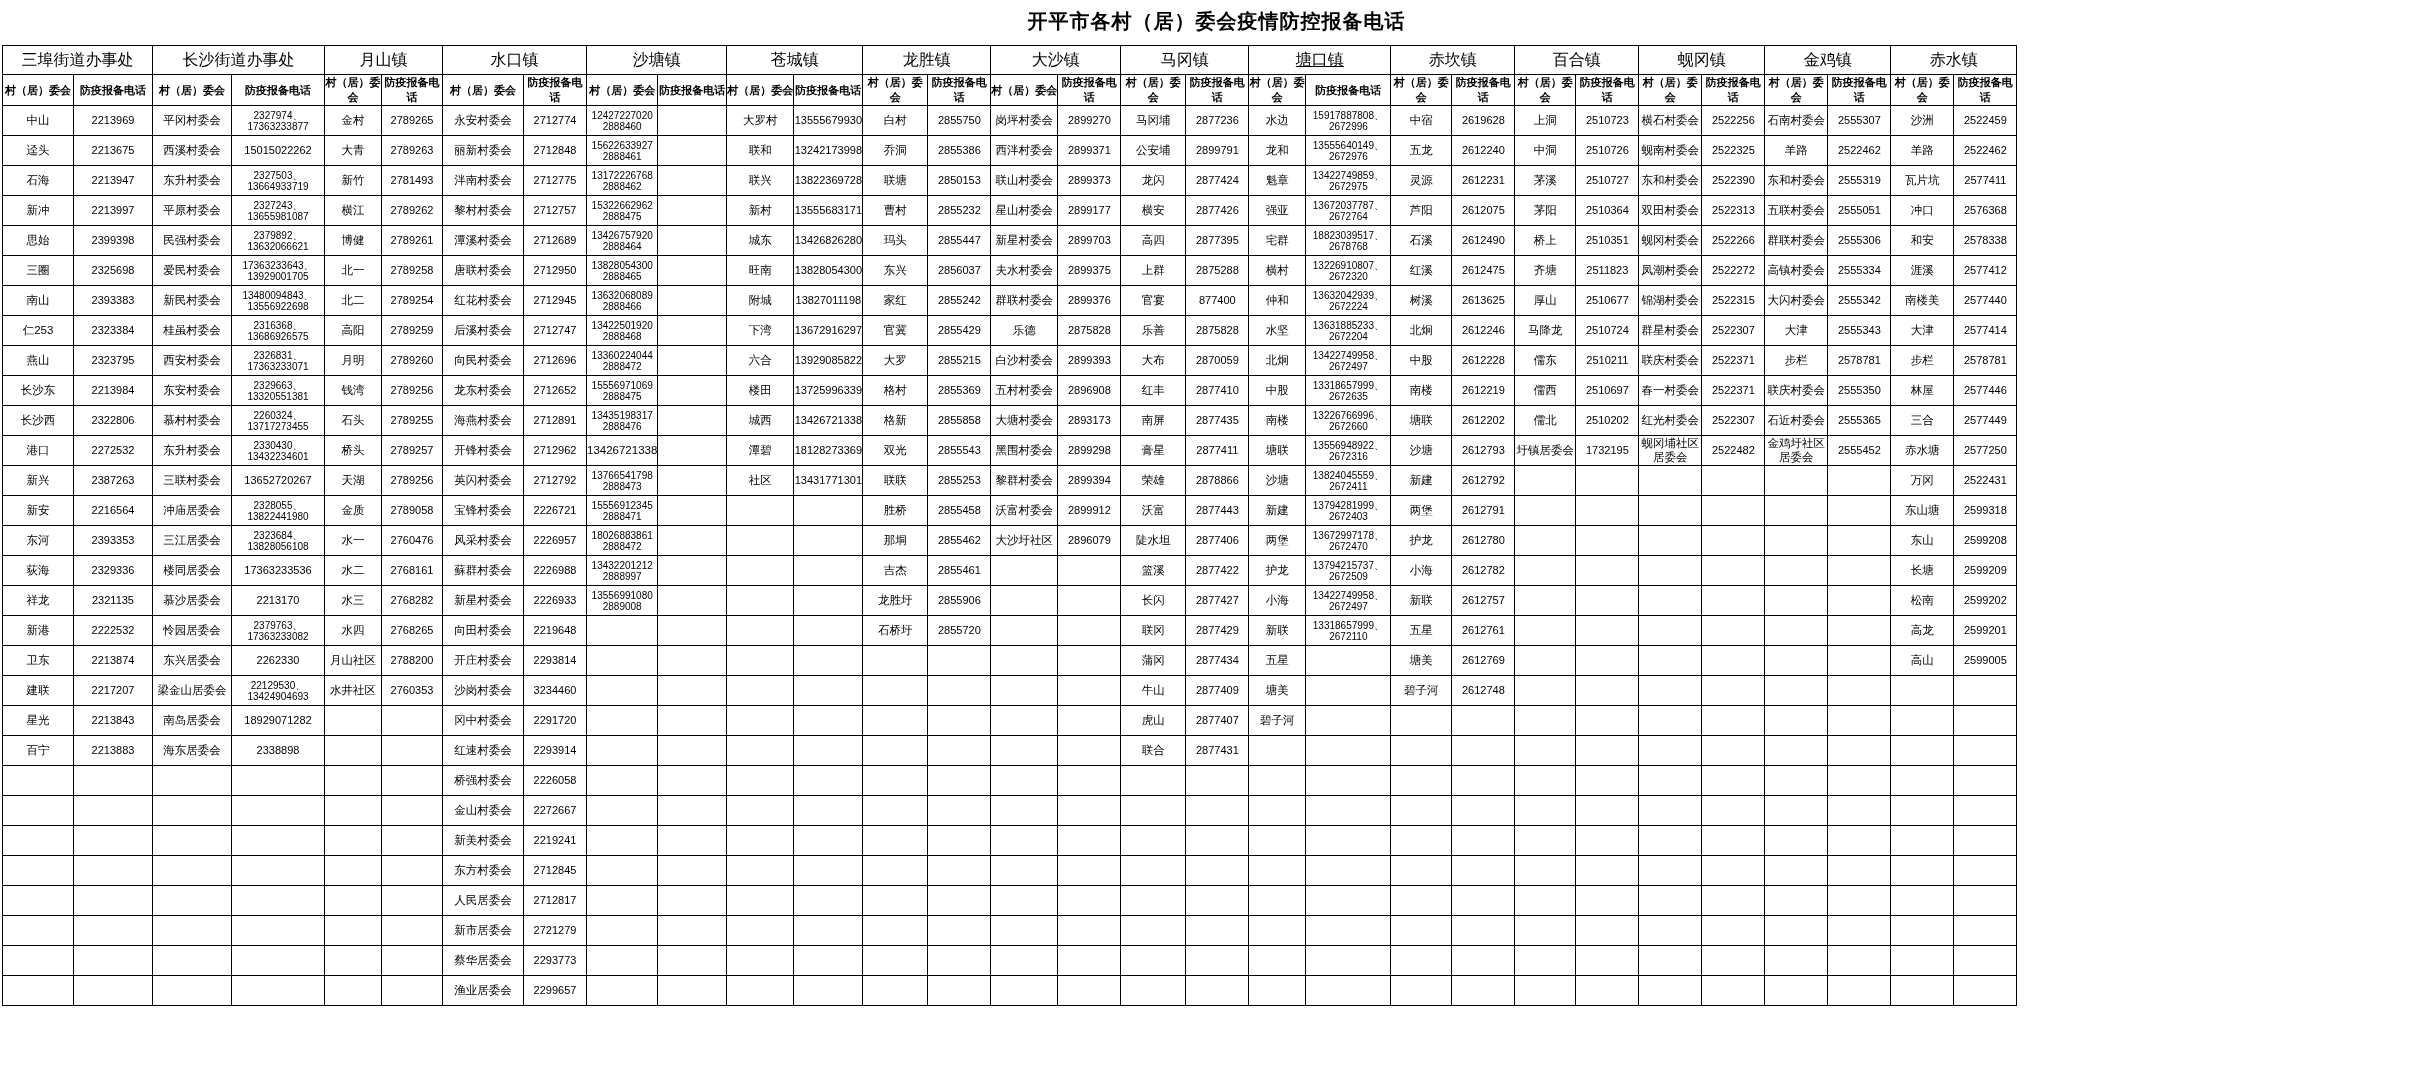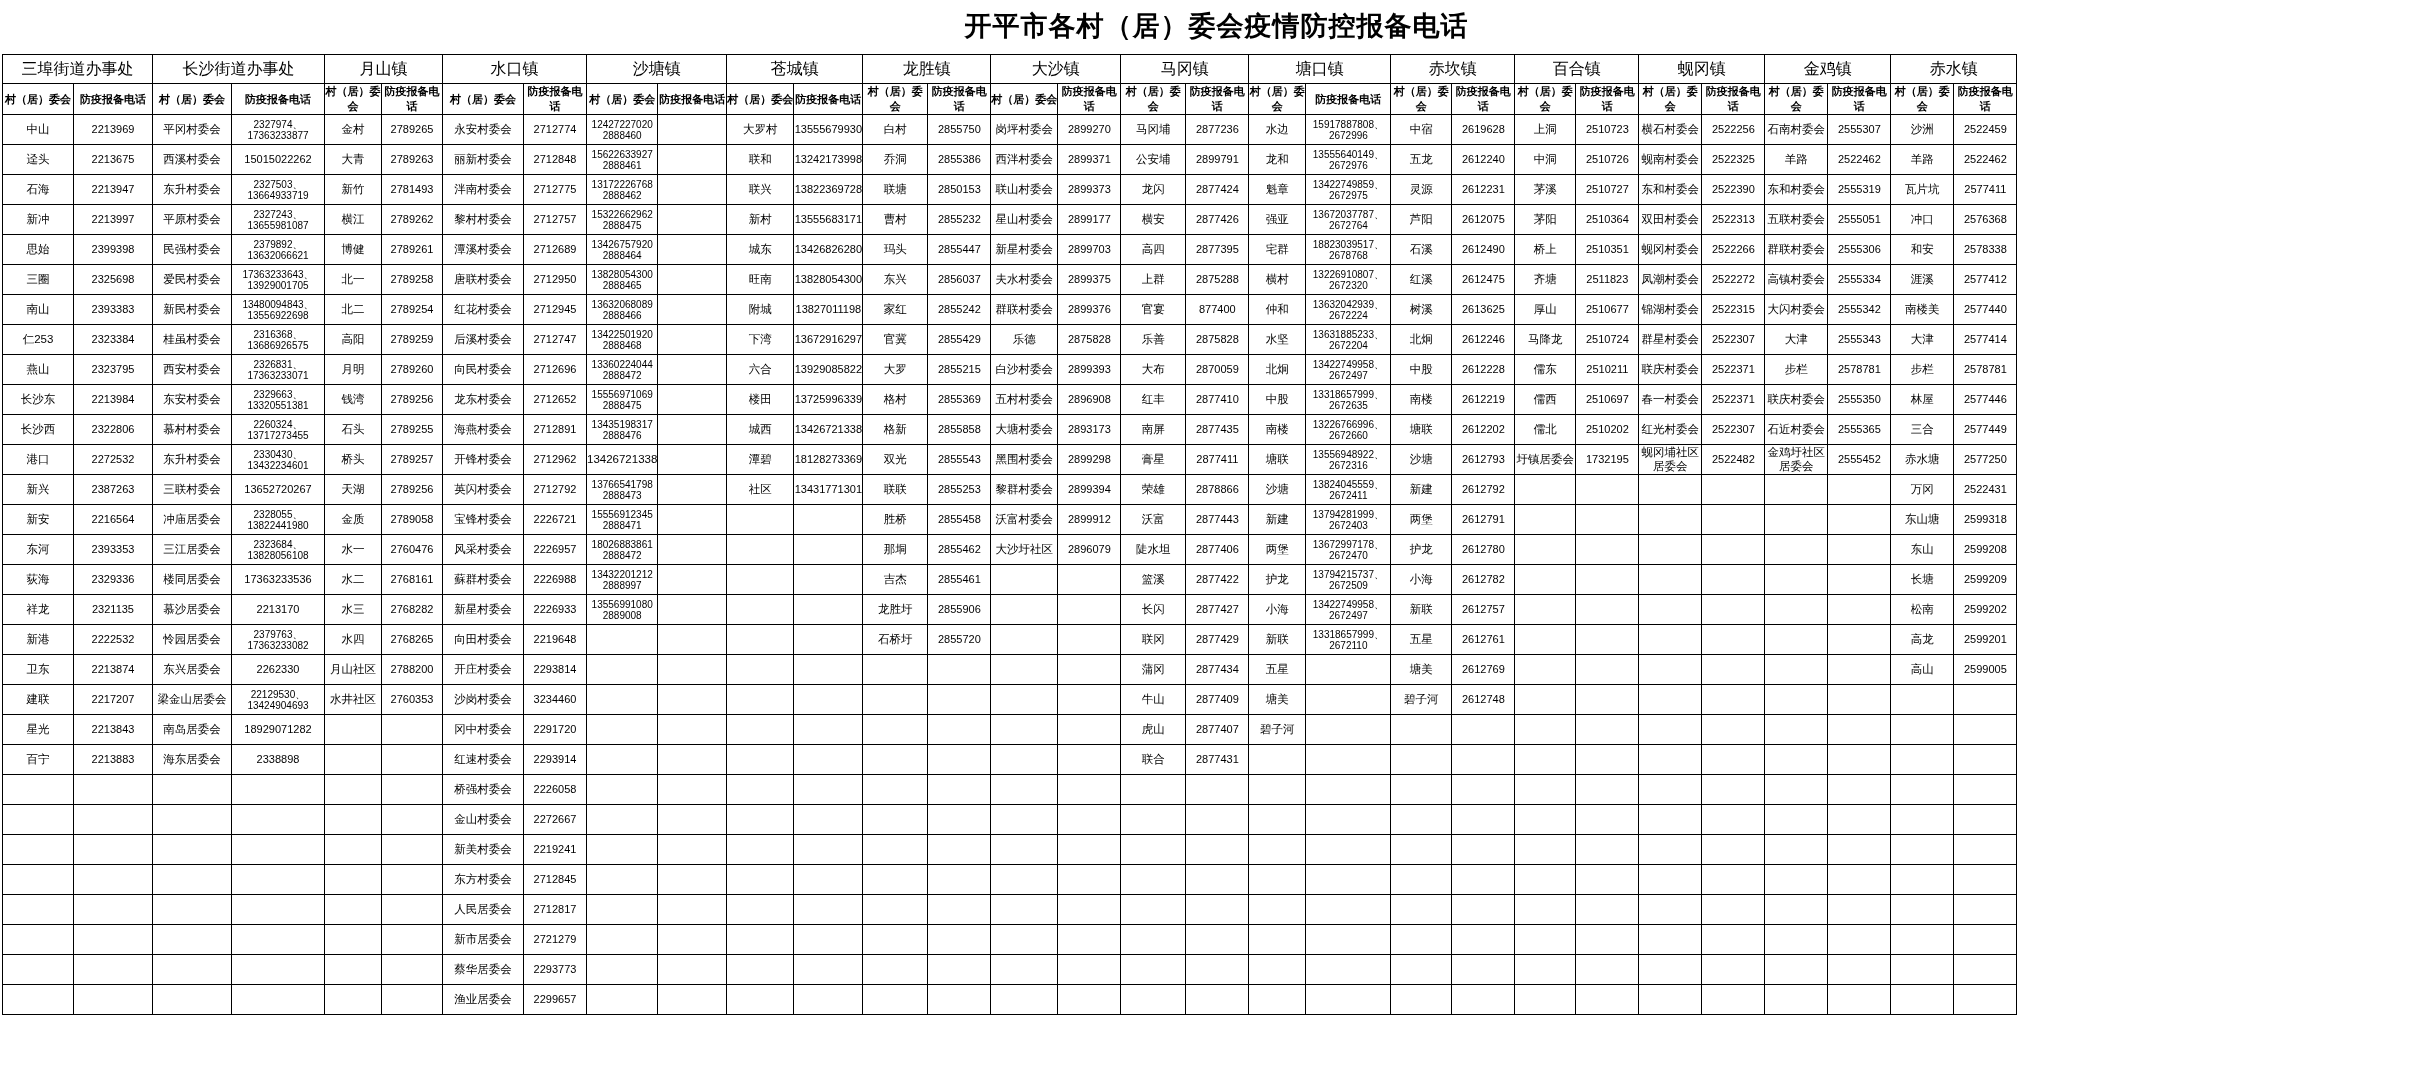--- a/index.html
+++ b/index.html
@@ -1,18 +1,18 @@
 <!DOCTYPE html>
 <html><head>
 <meta charset="utf-8">
 <style>
   html,body{margin:0;padding:0;background:#ffffff;}
   body{font-family:"Liberation Sans","DejaVu Sans",sans-serif;}
   #page{width:2433px;height:1080px;position:relative;overflow:hidden;background:#fff;}
-  #title{text-align:center;font-size:27px;font-weight:bold;color:#000;padding:8px 0 10px 0;letter-spacing:1px;}
+  #title{text-align:center;font-size:20px;font-weight:bold;color:#000;padding:8px 0 10px 0;letter-spacing:1px;}
   table{border-collapse:collapse;margin:0 2px;table-layout:fixed;}
   td,th{border:1px solid #000;padding:0;text-align:center;vertical-align:middle;color:#000;}
   .grp{font-size:16px;height:28px;font-weight:normal;}
   .sub{font-size:11px;height:22px;}
   .cell{font-size:11px;height:29px;line-height:1.15;overflow:hidden;}
   .cname{font-size:11.5px;}
   .cphone{font-size:11px;}
   .multi{font-size:10px;line-height:1.1;}
 </style>
 </head>
@@ -25,21 +25,21 @@
       <tr id="grow">
           <th class="grp" colspan="2" style="width: 148px; margin-left: 23px;">三埠街道办事处</th>
           <th class="grp" colspan="2" style="width: 170px;">长沙街道办事处</th>
           <th class="grp" colspan="2" style="width: 116px;">月山镇</th>
           <th class="grp" colspan="2" style="width: 142px;">水口镇</th>
           <th class="grp" colspan="2" style="width: 126px;">沙塘镇</th>
           <th class="grp" colspan="2" style="width: 134px;">苍城镇</th>
           <th class="grp" colspan="2" style="width: 126px;">龙胜镇</th>
           <th class="grp" colspan="2" style="width: 128px;">大沙镇</th>
           <th class="grp" colspan="2" style="width: 126px;">马冈镇</th>
-          <th class="grp" colspan="2" style="width: 140px;">塘口镇</th>
+          <th class="grp" colspan="2" style="width: 140px; text-decoration: underline;">塘口镇</th>
           <th class="grp" colspan="2" style="width: 122px;">赤坎镇</th>
           <th class="grp" colspan="2" style="width: 122px;">百合镇</th>
           <th class="grp" colspan="2" style="width: 124px;">蚬冈镇</th>
           <th class="grp" colspan="2" style="width: 124px;">金鸡镇</th>
           <th class="grp" colspan="2" style="width: 124px;">赤水镇</th>
         </tr>
       <tr id="srow">
           <th class="sub" style="width: 70px;">村（居）委会</th>
           <th class="sub" style="width: 78px;">防疫报备电话</th>
           <th class="sub" style="width: 78px;">村（居）委会</th>

